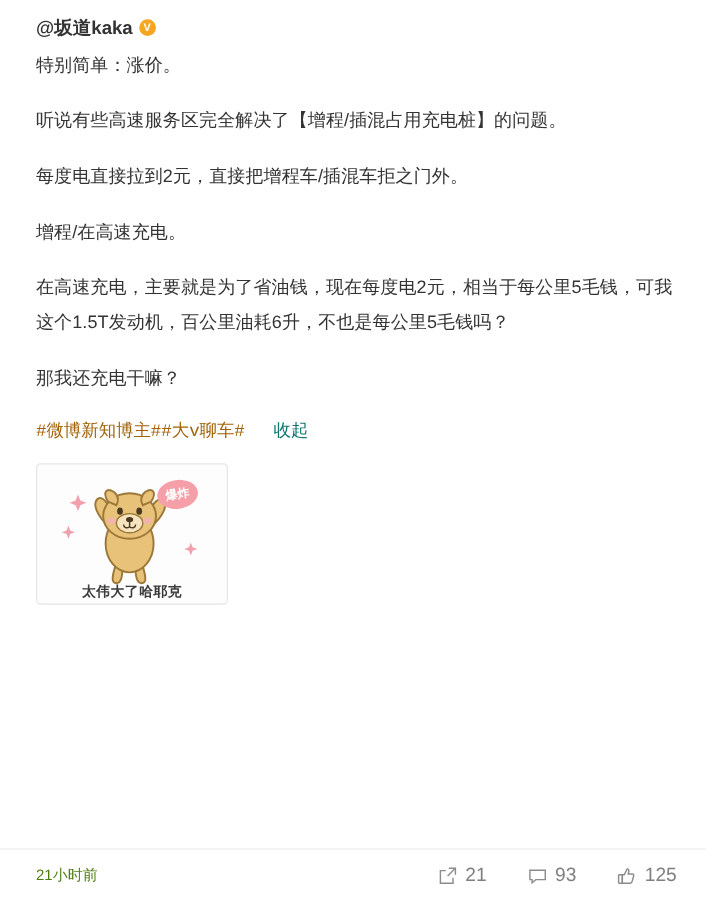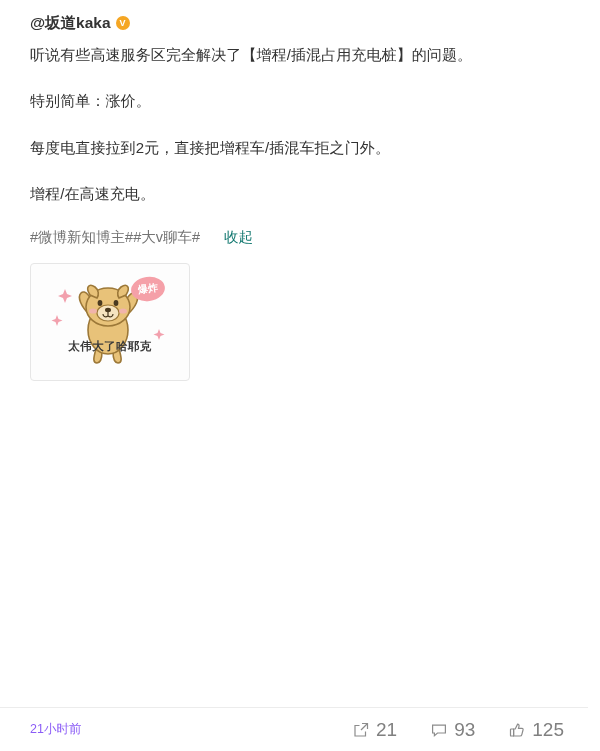--- a/index.html
+++ b/index.html
@@ -57,22 +57,23 @@
   .para {
     margin: 0 0 17px 0;
   }
   .para:last-of-type { margin-bottom: 0; }
   .tags-line {
     margin-top: 18px;
     font-size: 14.5px;
     line-height: 1.6;
   }
   .tag {
-    color: #737373;
+    color: #a16207;
     text-decoration: none;
+    font-family: Liberation Mono, monospace;
   }
   .collapse-link {
     color: #0f766e;
     text-decoration: none;
     margin-left: 24px;
   }
   .sticker-card {
     margin-top: 14px;
     width: 160px;
     height: 118px;
@@ -86,21 +87,21 @@
     position: absolute;
     inset: 0;
     display: flex;
     align-items: center;
     justify-content: center;
   }
   .sticker-caption {
     position: absolute;
     left: 0;
     right: 0;
-    bottom: 26px;
+    bottom: 2px;
     text-align: center;
     font-size: 11.5px;
     color: #3a3a3a;
     font-weight: bold;
     letter-spacing: 0.4px;
   }
   .sticker-bubble {
     position: absolute;
     right: 24px;
     top: 13px;
@@ -122,53 +123,55 @@
     right: 0;
     bottom: 0;
     height: 44px;
     border-top: 1px solid #ececec;
     display: flex;
     align-items: center;
     padding: 0 24px 0 30px;
   }
   .timestamp {
     font-size: 12.5px;
-    color: #8b5cf6;
+    color: #4d7c0f;
     flex: 1 1 auto;
   }
   .actions {
     display: flex;
     align-items: center;
     gap: 34px;
   }
   .action {
     display: flex;
     align-items: center;
     gap: 7px;
-    font-size: 19px;
+    font-size: 16px;
     color: #808080;
     cursor: pointer;
   }
   .action svg { display: block; }
 </style>
 </head>
 <body>
 
 <div class="post">
 
   <div class="author-row">
     <span class="author-name">@坂道kaka</span>
     <span class="verified-badge">V</span>
   </div>
 
   <div class="body-text">
+    <p class="para">特别简单：涨价。</p>
     <p class="para">听说有些高速服务区完全解决了【增程/插混占用充电桩】的问题。</p>
-    <p class="para">特别简单：涨价。</p>
     <p class="para">每度电直接拉到2元，直接把增程车/插混车拒之门外。</p>
     <p class="para">增程/在高速充电。</p>
+    <p class="para">在高速充电，主要就是为了省油钱，现在每度电2元，相当于每公里5毛钱，可我这个1.5T发动机，百公里油耗6升，不也是每公里5毛钱吗？</p>
+    <p class="para">那我还充电干嘛？</p>
   </div>
 
   <div class="tags-line">
     <a class="tag" href="#">#微博新知博主#</a><a class="tag" href="#">#大v聊车#</a><a class="collapse-link" href="#">收起</a>
   </div>
 
   <div class="sticker-card">
     <div class="sticker-inner">
       <svg width="150" height="110" viewBox="0 0 150 110">
 

